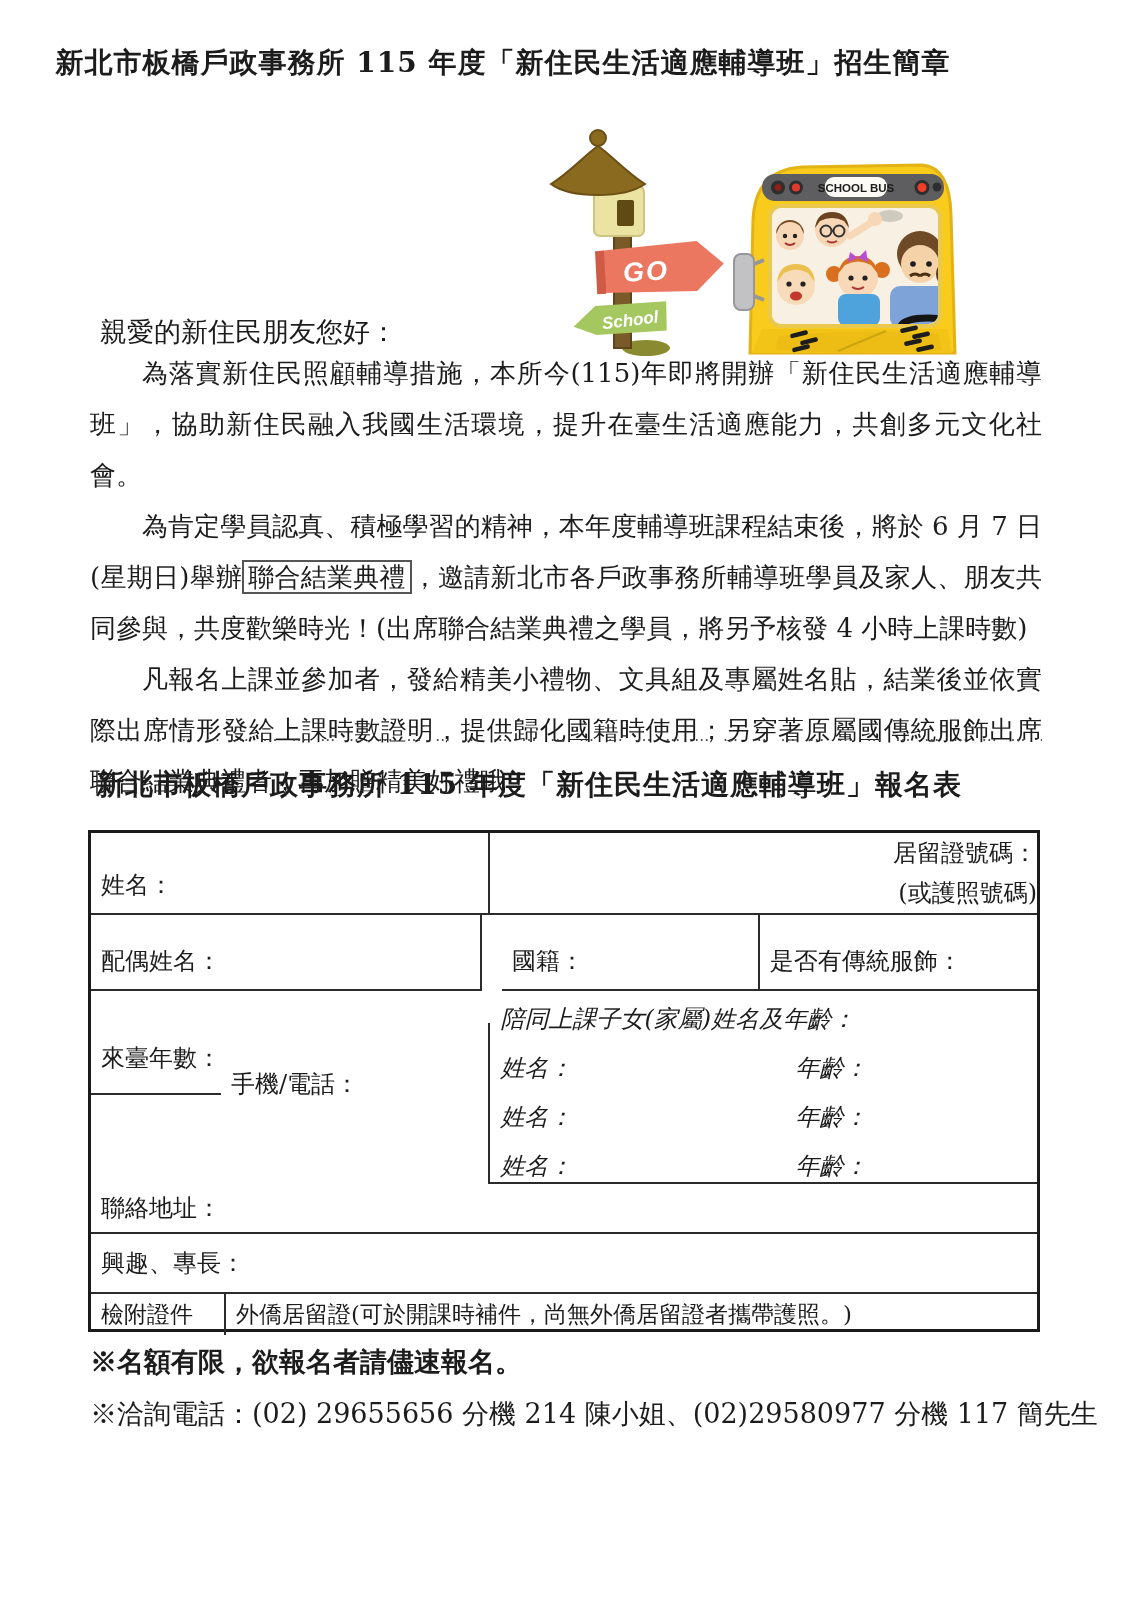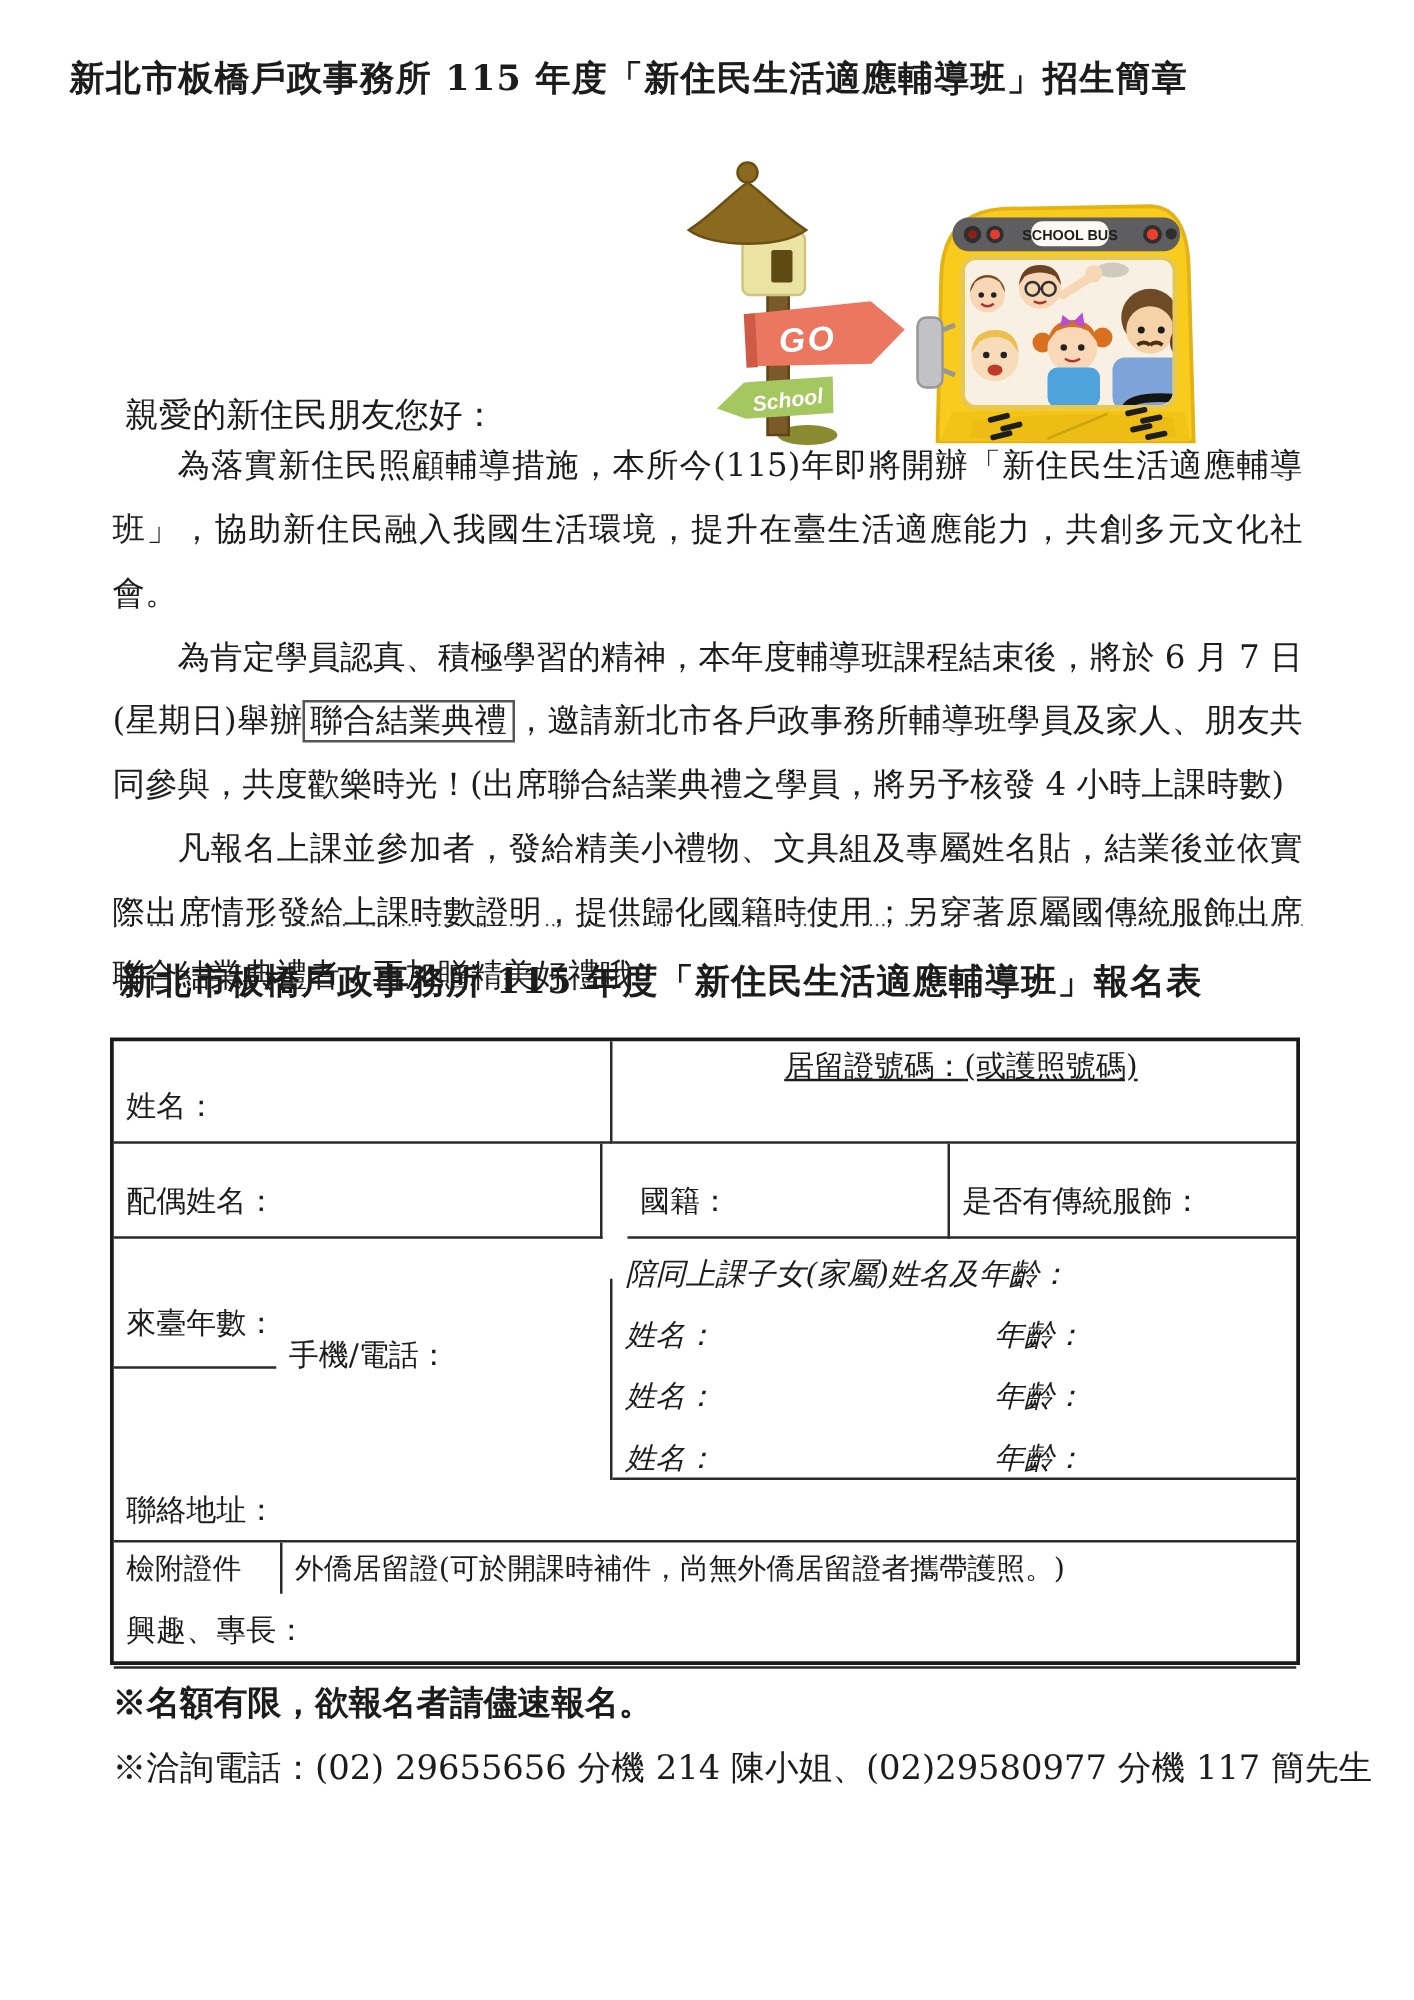--- a/index.html
+++ b/index.html
@@ -41,21 +41,21 @@
   }
   .trow { display:flex; width:100%; }
   .cell { display:flex; align-items:center; padding-left:10px; }
   .bb { border-bottom:2px solid #2b2b2b; }
   .br { border-right:2px solid #2b2b2b; }
   .low { align-items:flex-end; padding-bottom:12px; }
   .c1 { width:402px; }
   .c2 { width:265px;margin-left:20px; }
   .c3 { width:285px; }
   .c23 { width:550px; }
-  .two-line { flex-direction:row; align-items:flex-start; justify-content:center; line-height:40px;text-decoration:underline; }
+  .two-line { flex-direction:column; align-items:flex-end; justify-content:center; line-height:40px; }
   .stack { display:flex; flex-direction:row;margin-top:32px; }
   .companions { flex-direction:column; align-items:stretch; justify-content:flex-end; padding:10px 0 0 10px;font-style:italic; }
   .comp-row { display:flex; margin-top:17px; }
   .comp-name { width:295px; }
 
   .note { left:90px; font-size:27px;text-align:center; }
   .note-bold { font-weight:bold; }
   .n1 { top:1344px; }
   .n2 { top:1396px; }
 </style>
@@ -229,24 +229,24 @@
         <span class="comp-name">姓名：</span>
         <span>年齡：</span>
       </div>
     </div>
   </div>
 
   <div class="trow" style="height:50px">
     <div class="cell bb" style="width:952px">聯絡地址：</div>
   </div>
 
+  <div class="trow" style="height:60px">
+    <div class="cell bb" style="width:952px">興趣、專長：</div>
+  </div>
+
   <div class="trow" style="height:41px">
     <div class="cell br" style="width:135px;font-size:23px">檢附證件</div>
     <div class="cell" style="flex:1;font-size:23px">外僑居留證(可於開課時補件，尚無外僑居留證者攜帶護照。)</div>
   </div>
-
-  <div class="trow" style="height:60px">
-    <div class="cell bb" style="width:952px">興趣、專長：</div>
-  </div>
 </div>
 
 <div class="abs note note-bold n1">※名額有限，欲報名者請儘速報名。</div>
 <div class="abs note n2">※洽詢電話：(02) 29655656 分機 214 陳小姐、(02)29580977 分機 117 簡先生</div>
 
 </body></html>

